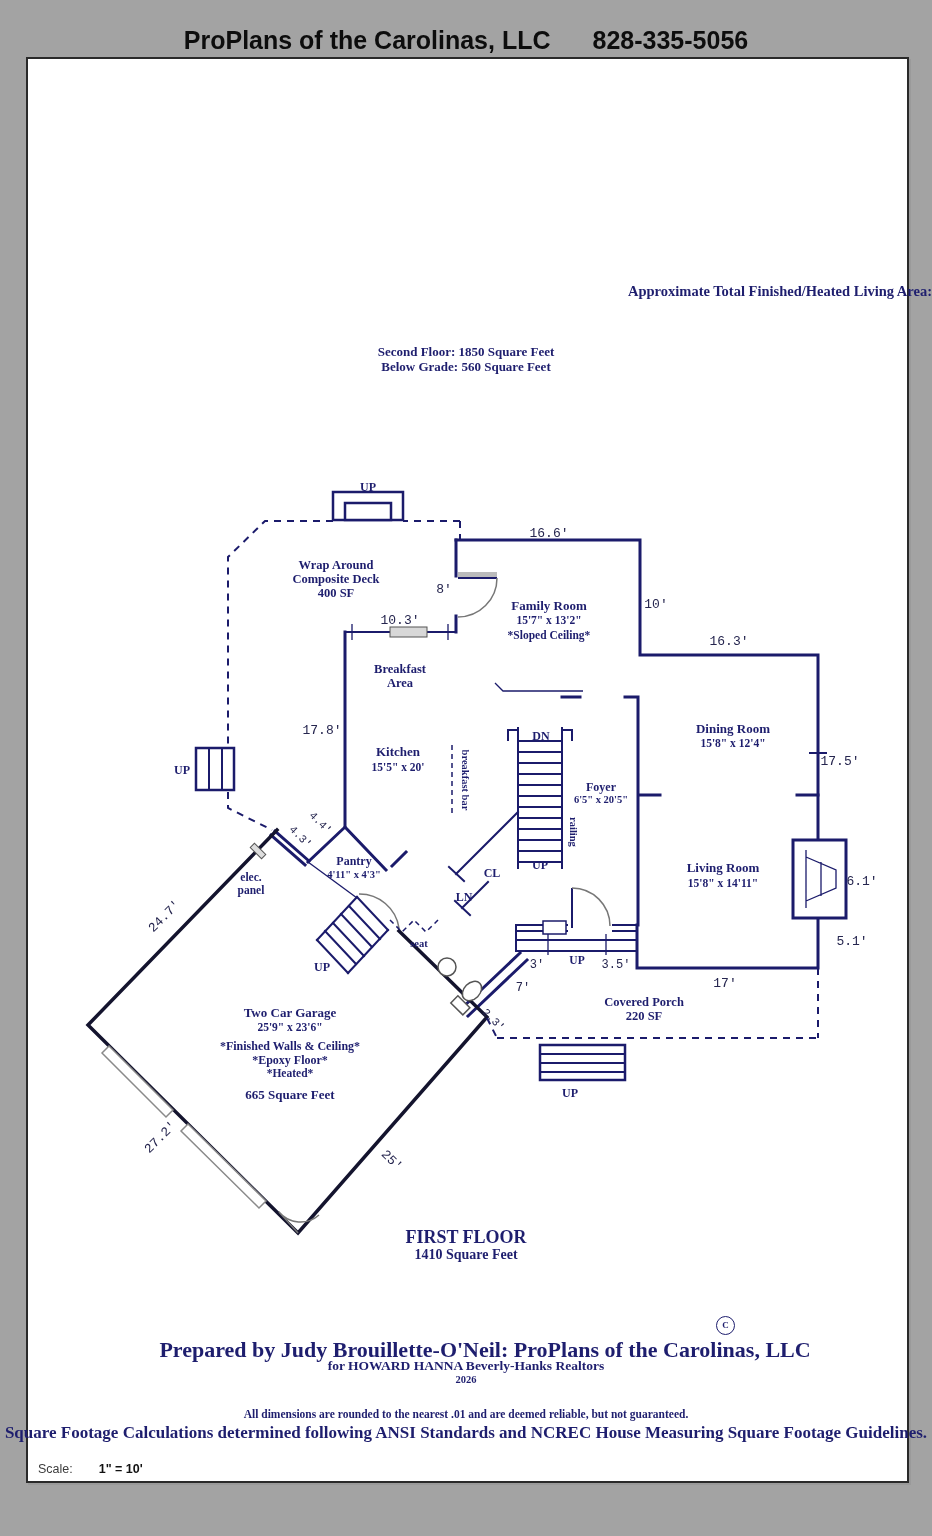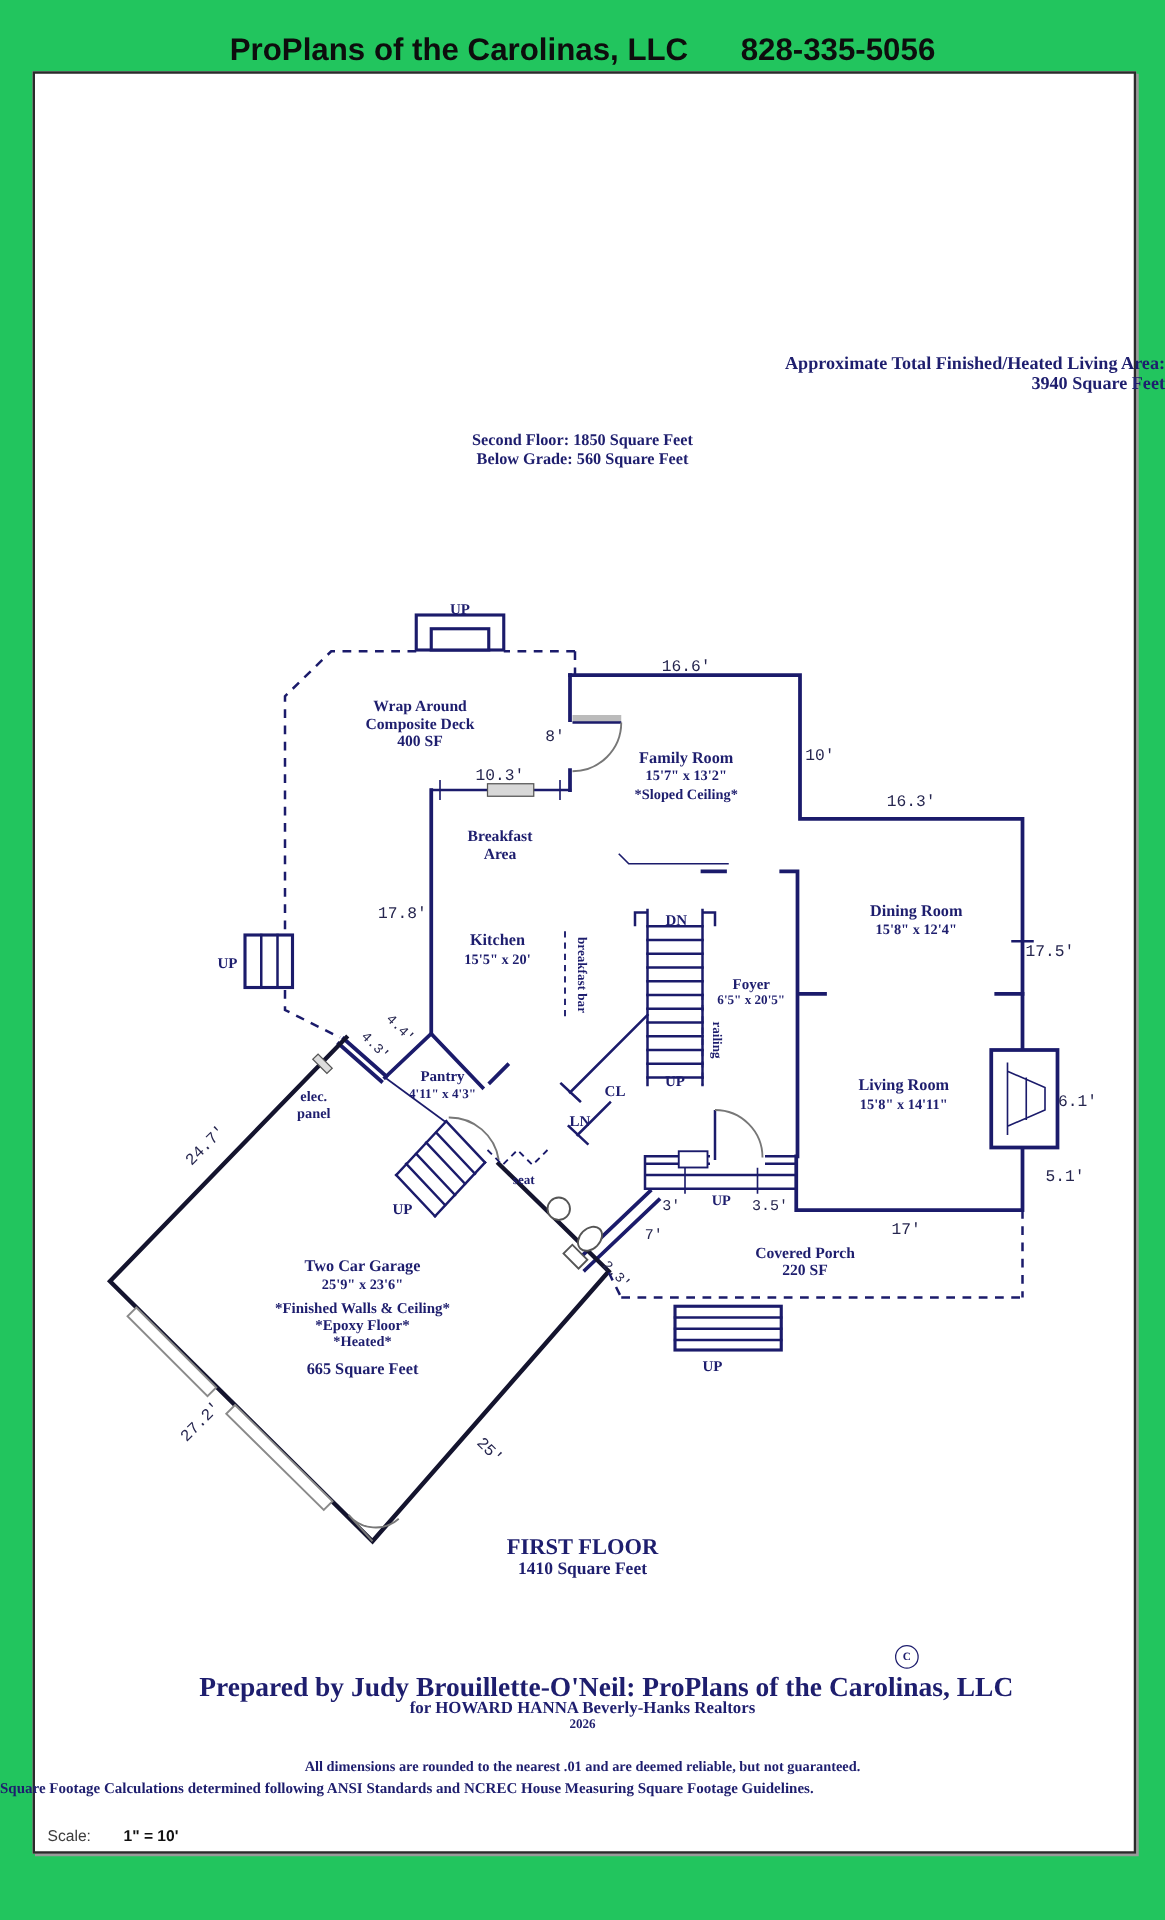--- a/index.html
+++ b/index.html
@@ -1,16 +1,16 @@
 <!DOCTYPE html>
 <html><head>
 <meta charset="utf-8">
 <style>
   html,body{margin:0;padding:0;background:#ffffff;}
-  #page{position:relative;width:932px;height:1536px;background:#22c55e;overflow:hidden;
+  #page{position:relative;width:932px;height:1536px;background:#a3a3a3;overflow:hidden;
         font-family:"Liberation Serif",serif;}
   .hdr{position:absolute;top:26px;left:0;width:100%;text-align:center;
        font-family:"Liberation Sans",sans-serif;font-weight:bold;font-size:25px;color:#0d0d0d;}
   .hdr .phone{margin-left:42px;}
   .frame{position:absolute;left:26px;top:57px;width:879px;height:1422px;
          border:2px solid #2a2a2a;box-shadow:2px 2px 0 #9a9a9a;background:#fff;}
   .addr{position:absolute;top:178px;left:0;width:100%;text-align:center;
         font-style:italic;font-weight:bold;font-size:23px;color:#1e1e6e;}
   .sum{position:absolute;top:283px;left:0;width:100%;text-align:right;
        font-weight:bold;font-size:14.5px;color:#1e1e6e;line-height:16px;}
@@ -33,41 +33,40 @@
   .ft1{position:absolute;top:1337px;left:0;width:100%;text-align:center;
        font-weight:bold;font-size:22px;color:#1e1e6e;margin-left:19px;}
   .copy{position:absolute;left:716px;top:1316px;width:17px;height:17px;border:1.4px solid #1e1e6e;
         border-radius:50%;font-size:9px;font-weight:bold;color:#1e1e6e;text-align:center;line-height:17px;}
   .ft2{position:absolute;top:1358px;left:0;width:100%;text-align:center;
        font-weight:bold;font-size:13.5px;color:#1e1e6e;}
   .ft3{position:absolute;top:1374px;left:0;width:100%;text-align:center;
        font-weight:bold;font-size:10.5px;color:#1e1e6e;}
   .ft4{position:absolute;top:1408px;left:0;width:100%;text-align:center;
        font-weight:bold;font-size:11.5px;color:#1e1e6e;}
-  .ft5{position:absolute;top:1423px;left:0;width:100%;
-       font-weight:bold;font-size:12px;color:#1e1e6e;}
+  .ft5{position:absolute;top:1423px;left:0;width:100%;text-align:center;
+       font-weight:bold;font-size:17px;color:#1e1e6e;}
   .scaleline{position:absolute;left:38px;top:1462px;font-family:"Liberation Sans",sans-serif;
        font-size:12.5px;color:#3c3c3c;}
   .scaleline b{margin-left:26px;color:#111;}
 </style>
 </head>
 <body>
 
 <div id="page">
 
   <div class="hdr">
     <span>ProPlans of the Carolinas, LLC</span><span class="phone">828-335-5056</span>
   </div>
 
   <div class="frame"></div>
 
 
   <div class="sum">
     <div>Approximate Total Finished/Heated Living Area:</div>
-    <div>3940 Square Feet</div>
   </div>
 
   <div class="floors">
     <div>Second Floor:  1850 Square Feet</div>
     <div>Below Grade:  560 Square Feet</div>
   </div>
 
   <svg id="plan" width="932" height="1536" viewBox="0 0 932 1536">
 
     <g>

